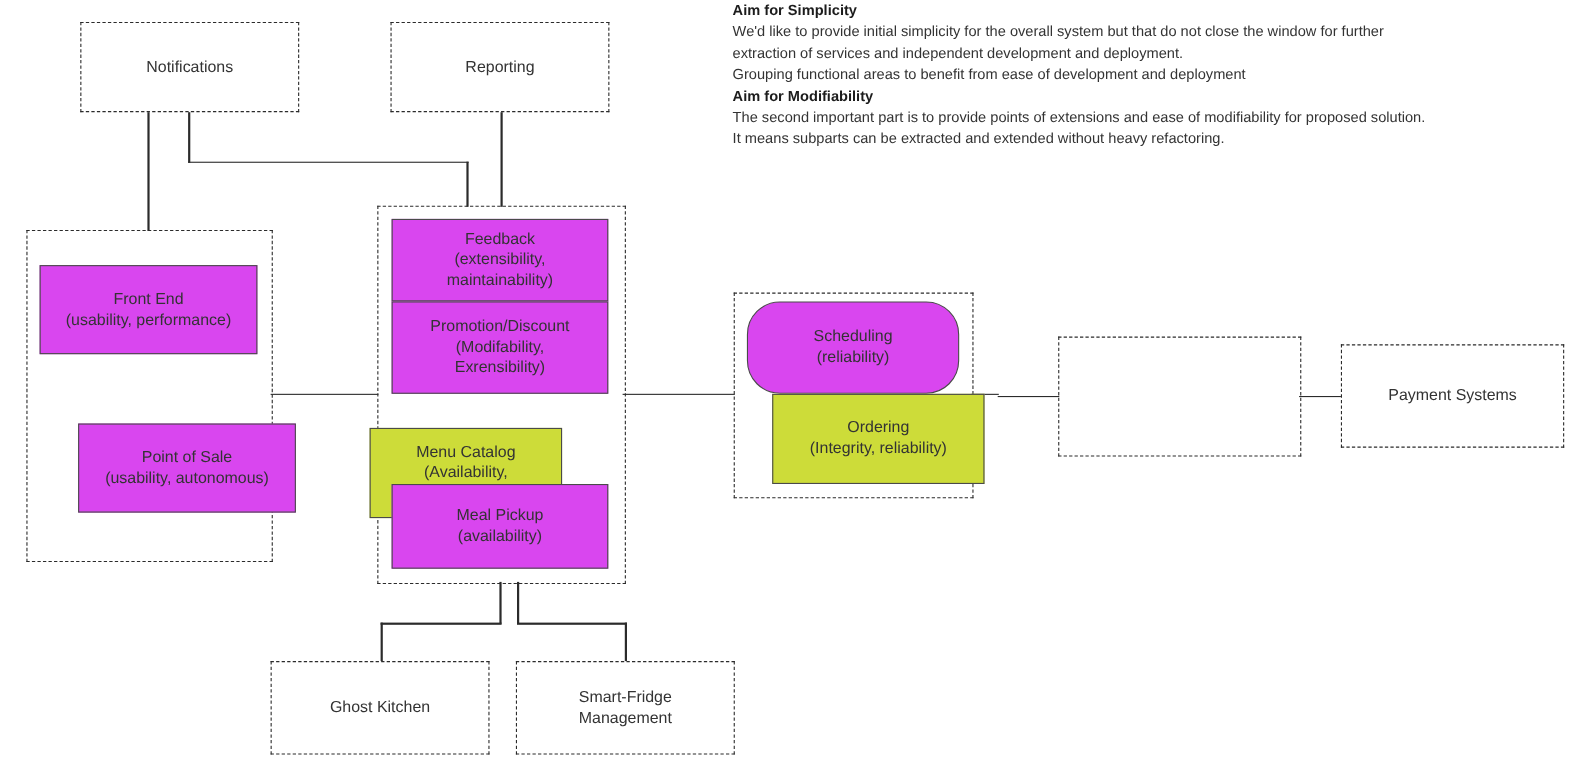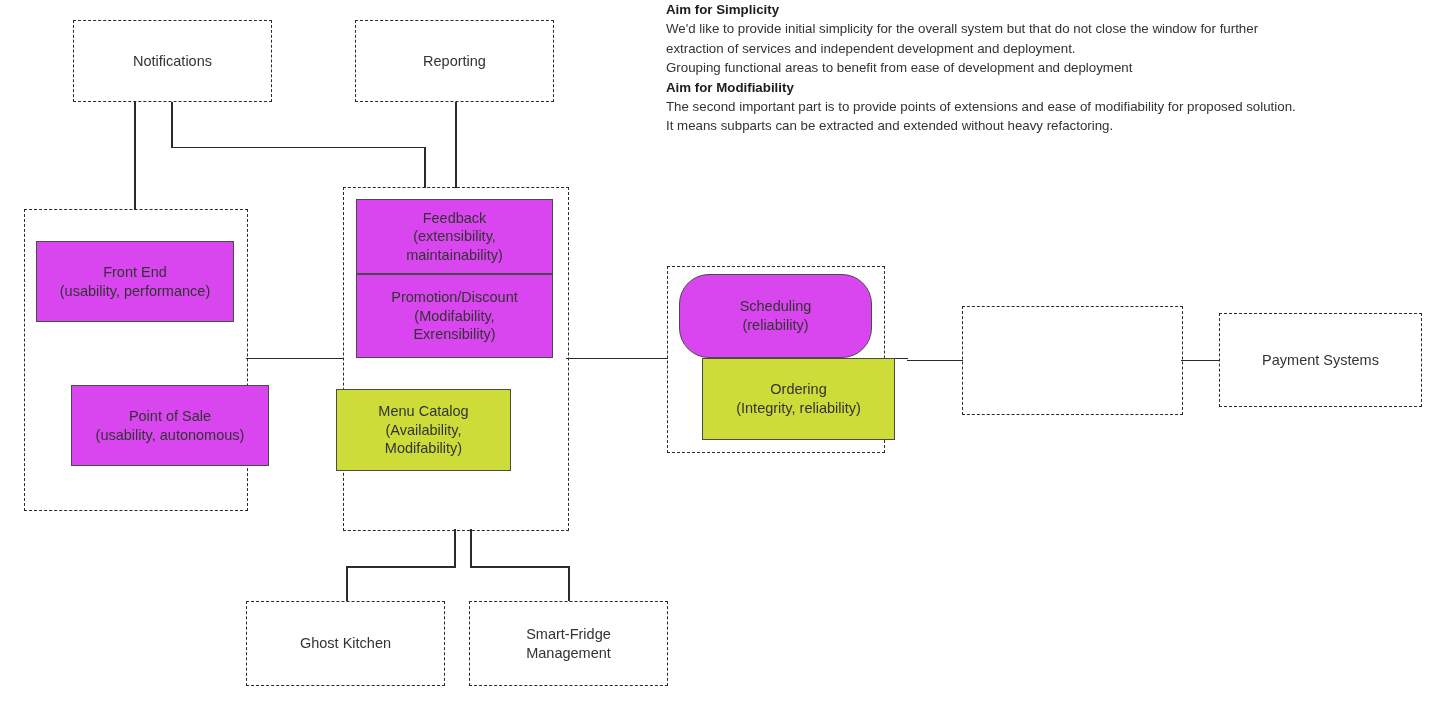--- a/index.html
+++ b/index.html
@@ -147,20 +147,24 @@
 (Modifability,
 Exrensibility)</span>
   </div>
 
   <div class="node solid-box stacked-mid highlight" style="left:336px; top:358px; width:175px; height:82px;margin-top:31px;">
     <span>Menu Catalog
 (Availability,
 Modifability)</span>
   </div>
 
+  <div class="node solid-box stacked-mid" style="left:356px; top:440px; width:197px; height:77px;">
+    <span>Meal Pickup
+(availability)</span>
+  </div>
 
   <div class="group-box" style="position:absolute; left:667px; top:266px; width:216px; height:185px;"></div>
 
   <div class="node solid-box" style="left:679px; top:274px; width:193px; height:84px;border-radius:30px;">
     <span>Scheduling
 (reliability)</span>
   </div>
 
   <div class="node solid-box stacked-mid highlight" style="left:679px; top:358px; width:193px; height:82px;margin-left:23px;">
     <span>Ordering

